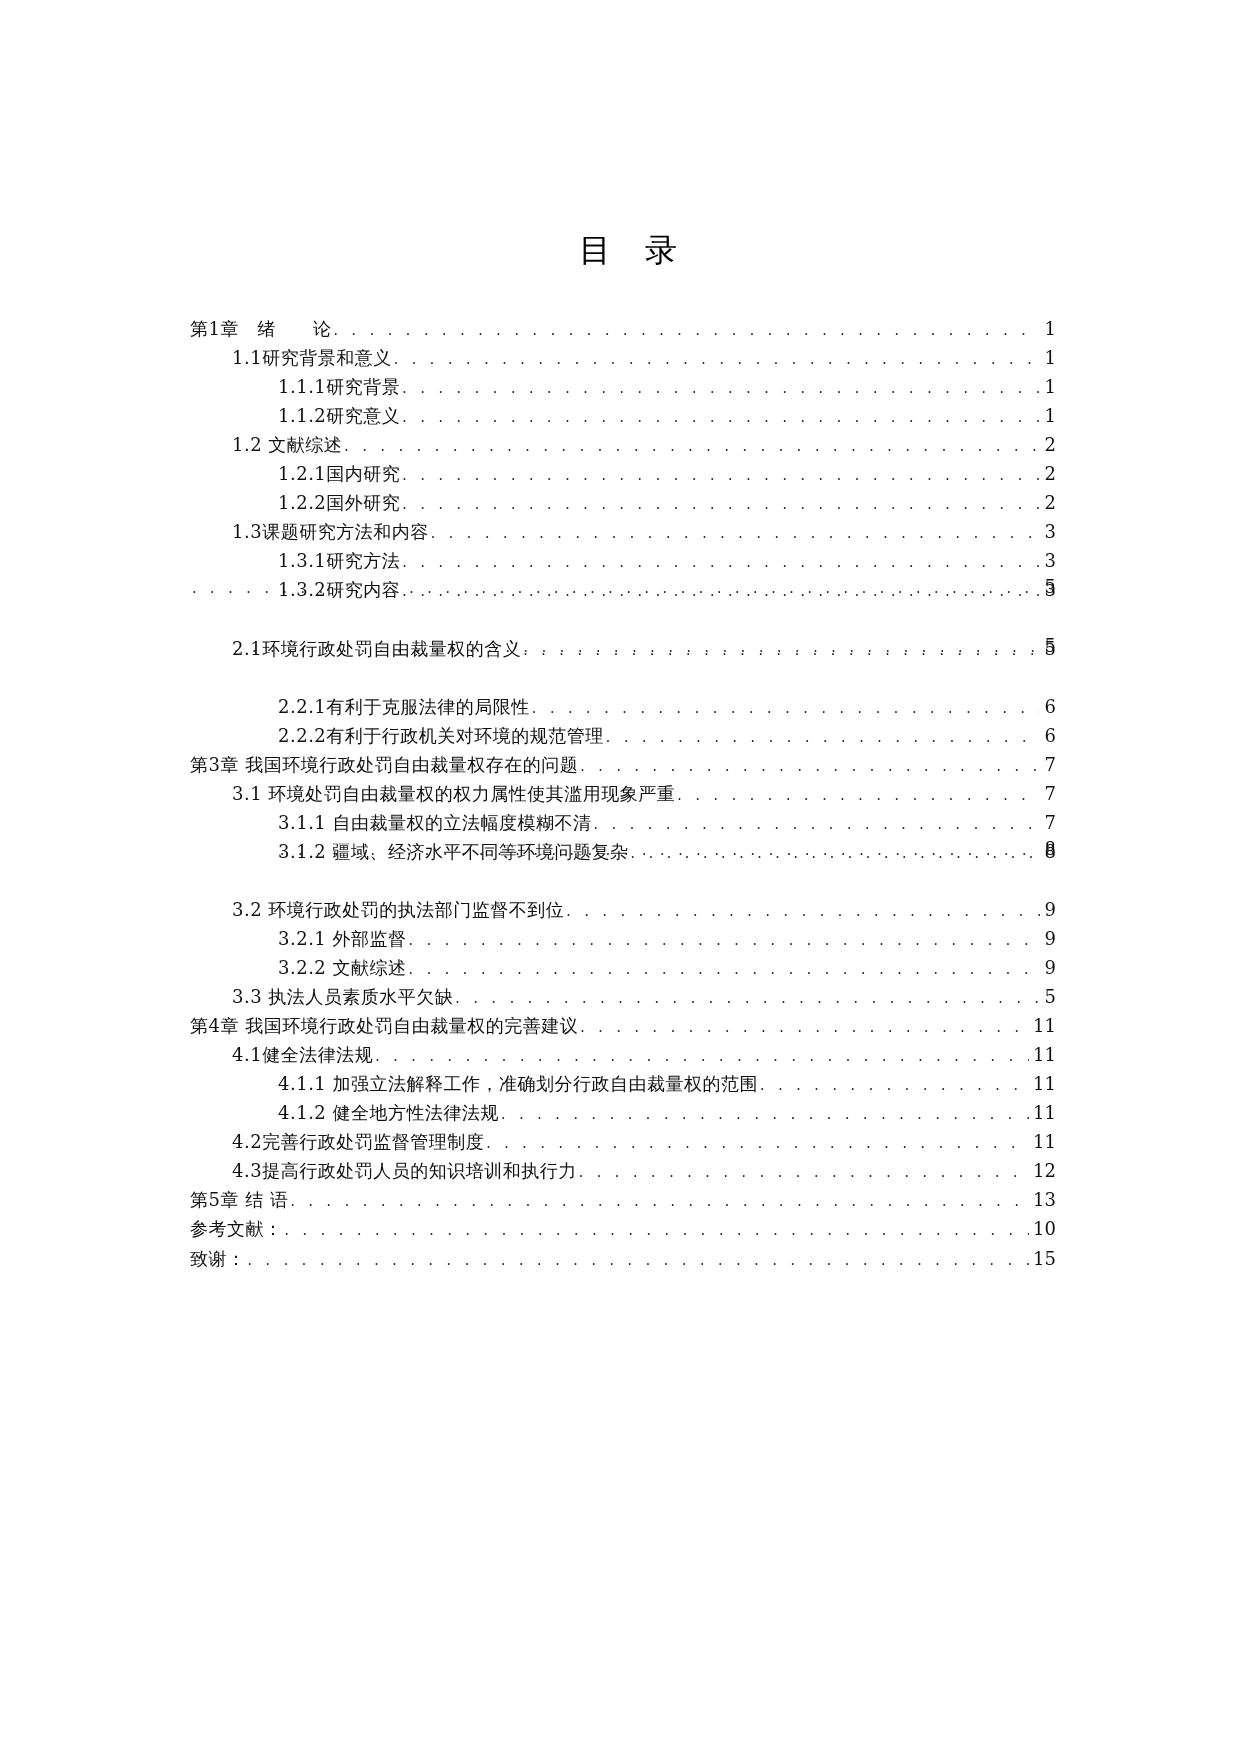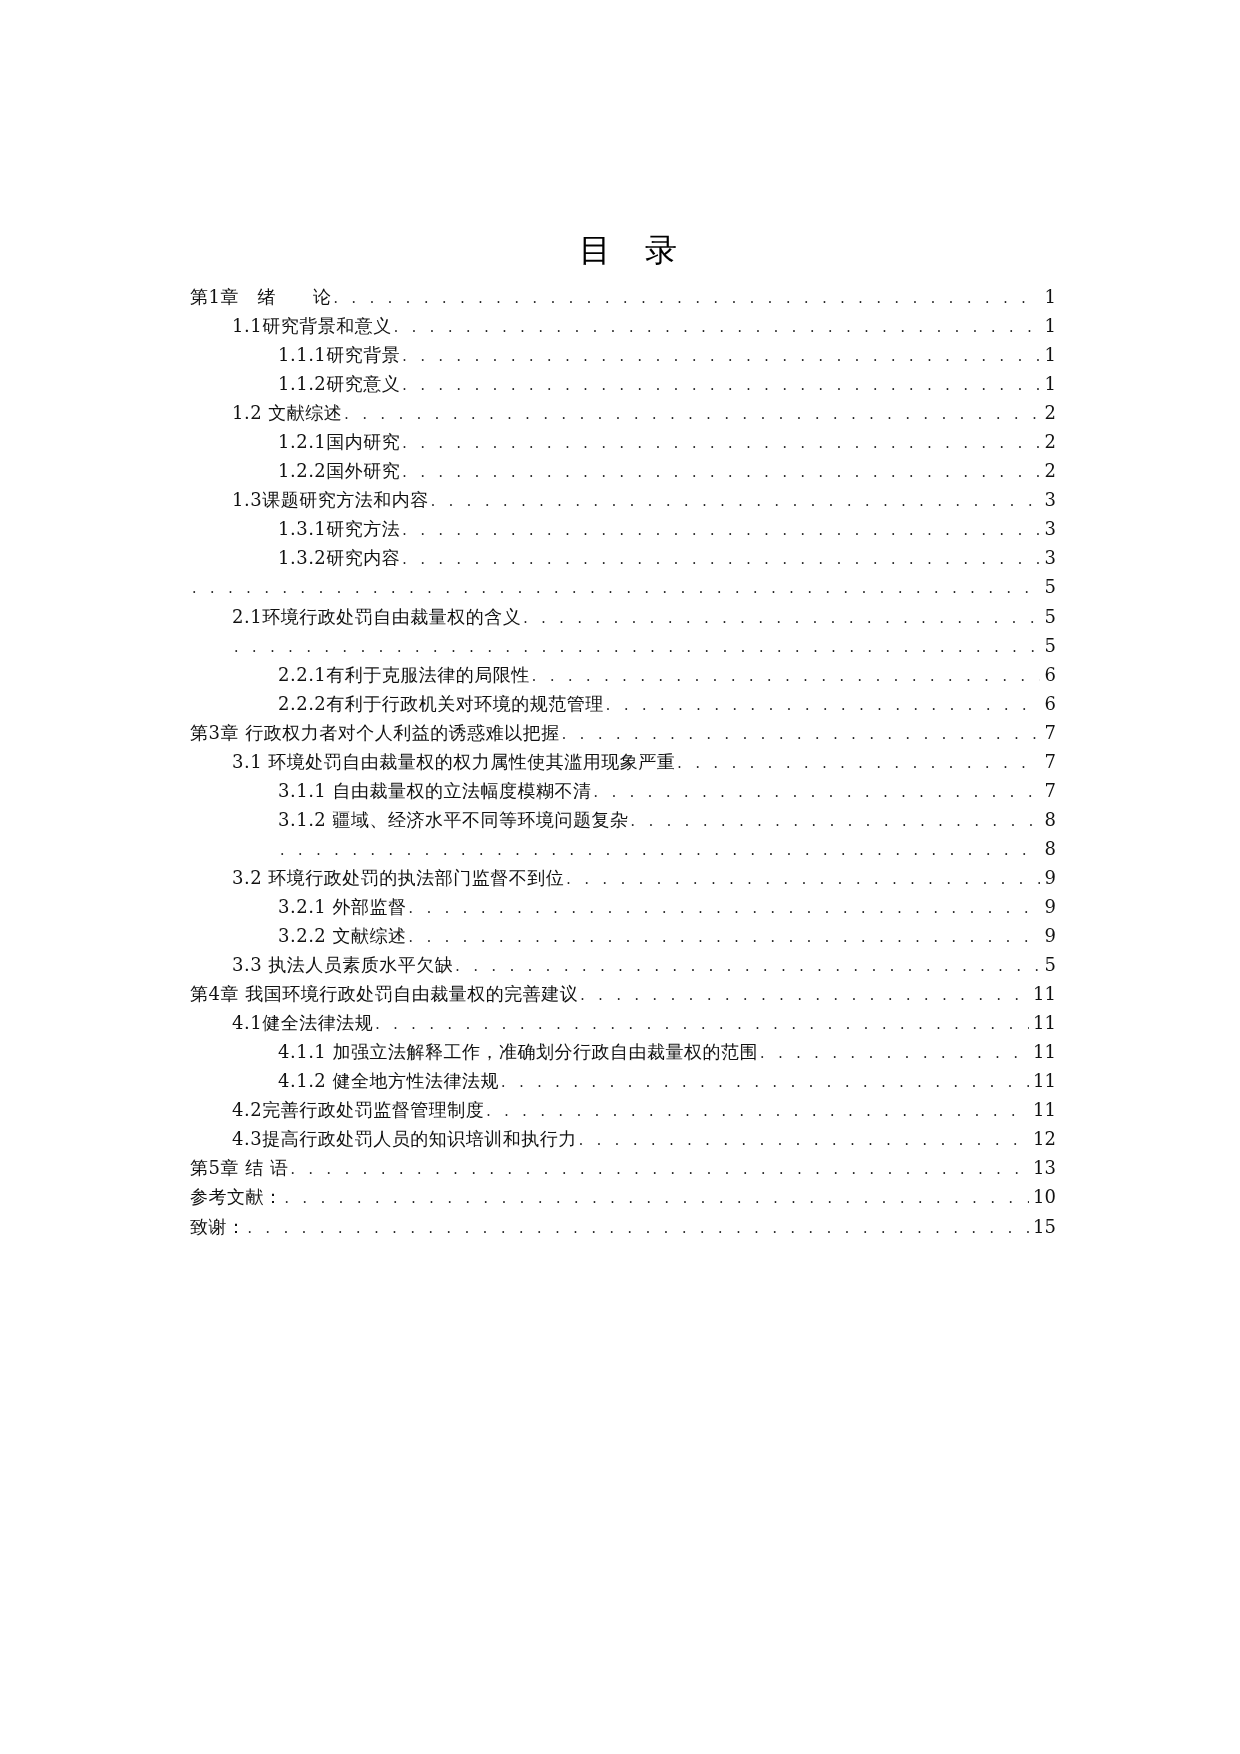--- a/index.html
+++ b/index.html
@@ -7,21 +7,21 @@
          font-family: "DejaVu Serif", "Liberation Serif", serif; color: #111; }
   .title { position: absolute; left: 0; width: 1240px; top: 228px; text-align: center;
            font-family: "DejaVu Sans", "Liberation Sans", sans-serif; font-size: 32px; line-height: 44px;
            letter-spacing: 34px; padding-left: 50px; box-sizing: border-box; color: #000; }
   .toc { position: absolute; left: 190px; top: 282px; width: 866px; }
   .row { display: flex; align-items: baseline; height: 29.06px; line-height: 29.06px;
          font-size: 18px; white-space: nowrap; }
   .row.l1 { padding-left: 0; }
   .row.l2 { padding-left: 42px; }
   .row.l3 { padding-left: 88px; }
-  .label { flex: 0 0 auto; letter-spacing: 0.5px; }
+  .label { flex: 0 0 auto; letter-spacing: 0.5px; margin-top: 32px; }
   .leader { flex: 1 1 auto; overflow: hidden; margin: 0 4px 0 2px; color: #222;
             letter-spacing: 4.6px; font-size: 14px; }
   .leader::before { content: ". . . . . . . . . . . . . . . . . . . . . . . . . . . . . . . . . . . . . . . . . . . . . . . . . . . . . . . . . . . . . . . . . . . . . . . . . . . . . . . . . . . . . . . . . . . . . . . . . . . . . . . . . . . . . . . . . . . . . . . . . . . . . . . . . . . . . . . . . . . . . . . . . . . . . . . . ."; }
   .page { flex: 0 0 auto; min-width: 12px; text-align: right; font-family: "DejaVu Serif", "Liberation Serif", serif; }
 </style>
 </head>
 <body>
 
 <div class="title">目录</div>
 
@@ -93,21 +93,21 @@
       <span class="label">2.2.1有利于克服法律的局限性</span>
       <span class="leader"></span>
       <span class="page">6</span>
     </div>
   <div class="row l3">
       <span class="label">2.2.2有利于行政机关对环境的规范管理</span>
       <span class="leader"></span>
       <span class="page">6</span>
     </div>
   <div class="row l1">
-      <span class="label">第3章 行政权力者对个人利益的诱惑难以把握</span>
+      <span class="label">第3章 我国环境行政处罚自由裁量权存在的问题</span>
       <span class="leader"></span>
       <span class="page">7</span>
     </div>
   <div class="row l2">
       <span class="label">3.1 环境处罚自由裁量权的权力属性使其滥用现象严重</span>
       <span class="leader"></span>
       <span class="page">7</span>
     </div>
   <div class="row l3">
       <span class="label">3.1.1 自由裁量权的立法幅度模糊不清</span>

